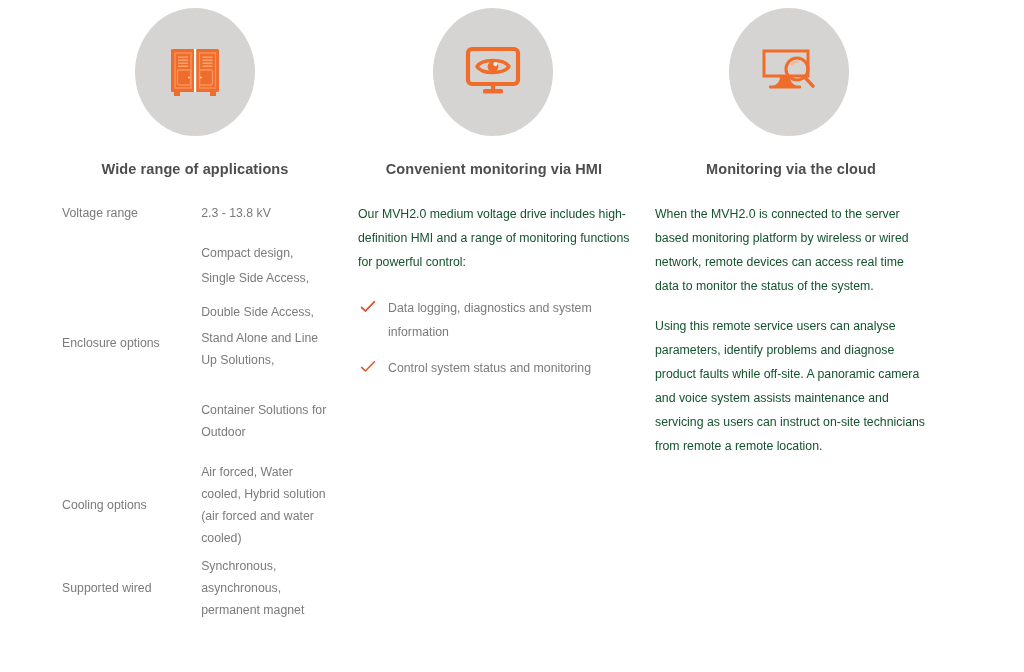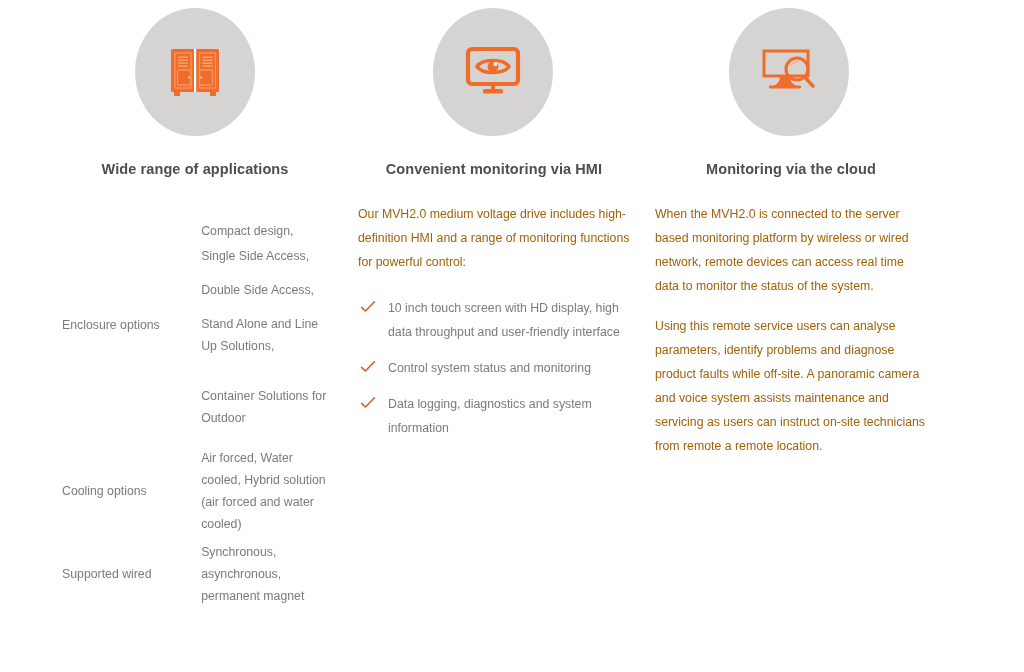--- a/index.html
+++ b/index.html
@@ -100,21 +100,21 @@
   .spec-value {
     width: 146px;
   }
   .spec-value .vline { display: block; }
   .spec-gap { height: 18px; }
 
   
   .para {
     font-size: 12.3px;
     line-height: 24px;
-    color: #a16207;
+    color: #14532d;
     margin: 0 0 16px 0;
   }
   .para:last-child { margin-bottom: 15px; }
 
   
   .check-list {
     list-style: none;
     margin: 22px 0 0 0;
     padding: 0;
   }
@@ -212,28 +212,34 @@
   </div>
 
   <div class="columns">
 
     <div class="col col1">
       <div class="col-title">Wide range of applications</div>
 
       <table class="spec-table">
         <tbody>
           <tr>
+            <td class="spec-label">Voltage range</td>
+            <td class="spec-value">
+              <span class="vline">2.3 - 13.8 kV</span>
+            </td>
+          </tr>
+          <tr>
               <td class="spec-gap" colspan="2"></td>
             </tr>
           <tr>
             <td class="spec-label">Enclosure options</td>
             <td class="spec-value">
               <span class="vline" style="margin-bottom:3px">Compact design,</span>
               <span class="vline" style="margin-bottom:12px">Single Side Access,</span>
-              <span class="vline" style="margin-bottom:12px">Double Side Access,</span>
+              <span class="vline" style="margin-bottom:4px">Double Side Access,</span>
               <span class="vline">Stand Alone and Line</span>
               <span class="vline" style="margin-bottom:28px">Up Solutions,</span>
               <span class="vline">Container Solutions for</span>
               <span class="vline">Outdoor</span>
             </td>
           </tr>
           <tr>
               <td class="spec-gap" colspan="2"></td>
             </tr>
           <tr>
@@ -265,38 +271,37 @@
 
       <p class="para">Our MVH2.0 medium voltage drive includes high-definition HMI and a range of monitoring functions for powerful control:</p>
 
       <ul class="check-list">
         <li class="check-item">
           <span class="check-icon">
             <svg width="16" height="16" viewBox="0 0 16 16" aria-hidden="true">
               <path d="M1.6 8.4 L5.4 12 L14.4 2.8" fill="none" stroke="#e0552c" stroke-width="1.5" stroke-linecap="round" stroke-linejoin="round"></path>
             </svg>
           </span>
-          <span>10 inch touch screen with HD display, high data throughput and user-friendly interface</span>
+        </li>
+        <li class="check-item">
+          <span class="check-icon">
+            <svg width="16" height="16" viewBox="0 0 16 16" aria-hidden="true">
+              <path d="M1.6 8.4 L5.4 12 L14.4 2.8" fill="none" stroke="#e0552c" stroke-width="1.5" stroke-linecap="round" stroke-linejoin="round"></path>
+            </svg>
+          </span>
+          <span>Data logging, diagnostics and system information</span>
         </li>
         <li class="check-item">
           <span class="check-icon">
             <svg width="16" height="16" viewBox="0 0 16 16" aria-hidden="true">
               <path d="M1.6 8.4 L5.4 12 L14.4 2.8" fill="none" stroke="#e0552c" stroke-width="1.5" stroke-linecap="round" stroke-linejoin="round"></path>
             </svg>
           </span>
           <span>Control system status and monitoring</span>
         </li>
-        <li class="check-item">
-          <span class="check-icon">
-            <svg width="16" height="16" viewBox="0 0 16 16" aria-hidden="true">
-              <path d="M1.6 8.4 L5.4 12 L14.4 2.8" fill="none" stroke="#e0552c" stroke-width="1.5" stroke-linecap="round" stroke-linejoin="round"></path>
-            </svg>
-          </span>
-          <span>Data logging, diagnostics and system information</span>
-        </li>
       </ul>
     </div>
 
     <div class="col col3">
       <div class="col-title">Monitoring via the cloud</div>
 
       <p class="para">When the MVH2.0 is connected to the server based monitoring platform by wireless or wired network, remote devices can access real time data to monitor the status of the system.</p>
       <p class="para">Using this remote service users can analyse parameters, identify problems and diagnose product faults while off-site. A panoramic camera and voice system assists maintenance and servicing as users can instruct on-site technicians from remote a remote location.</p>
     </div>
 

